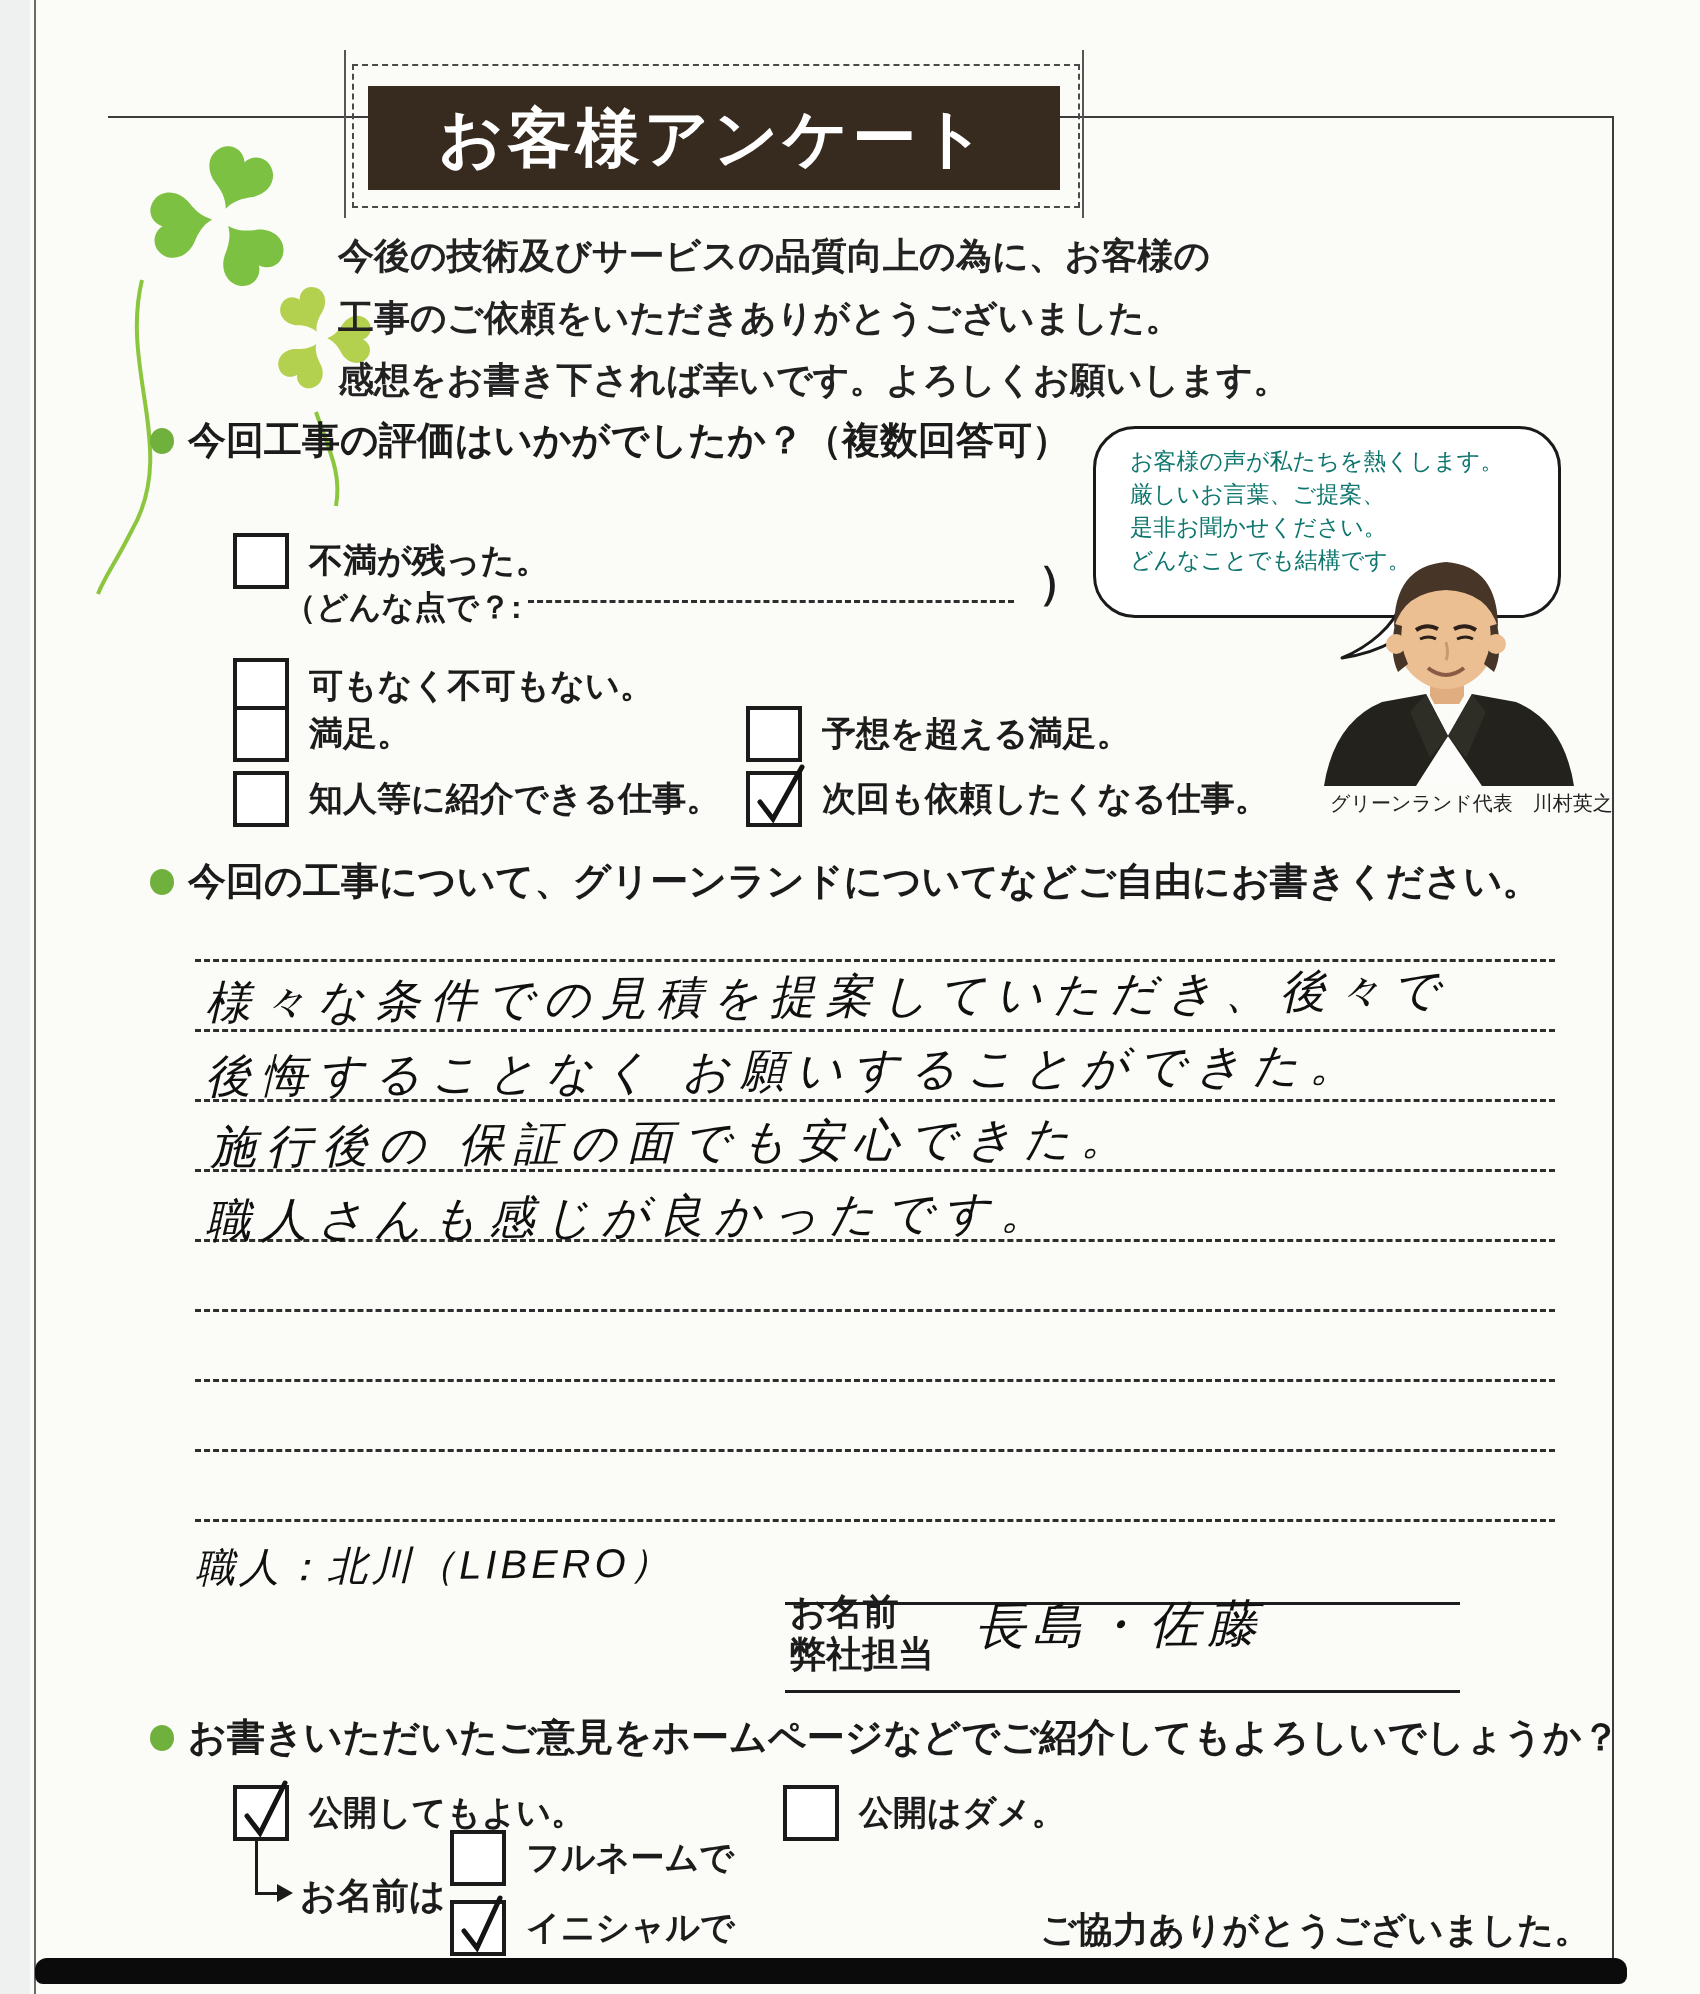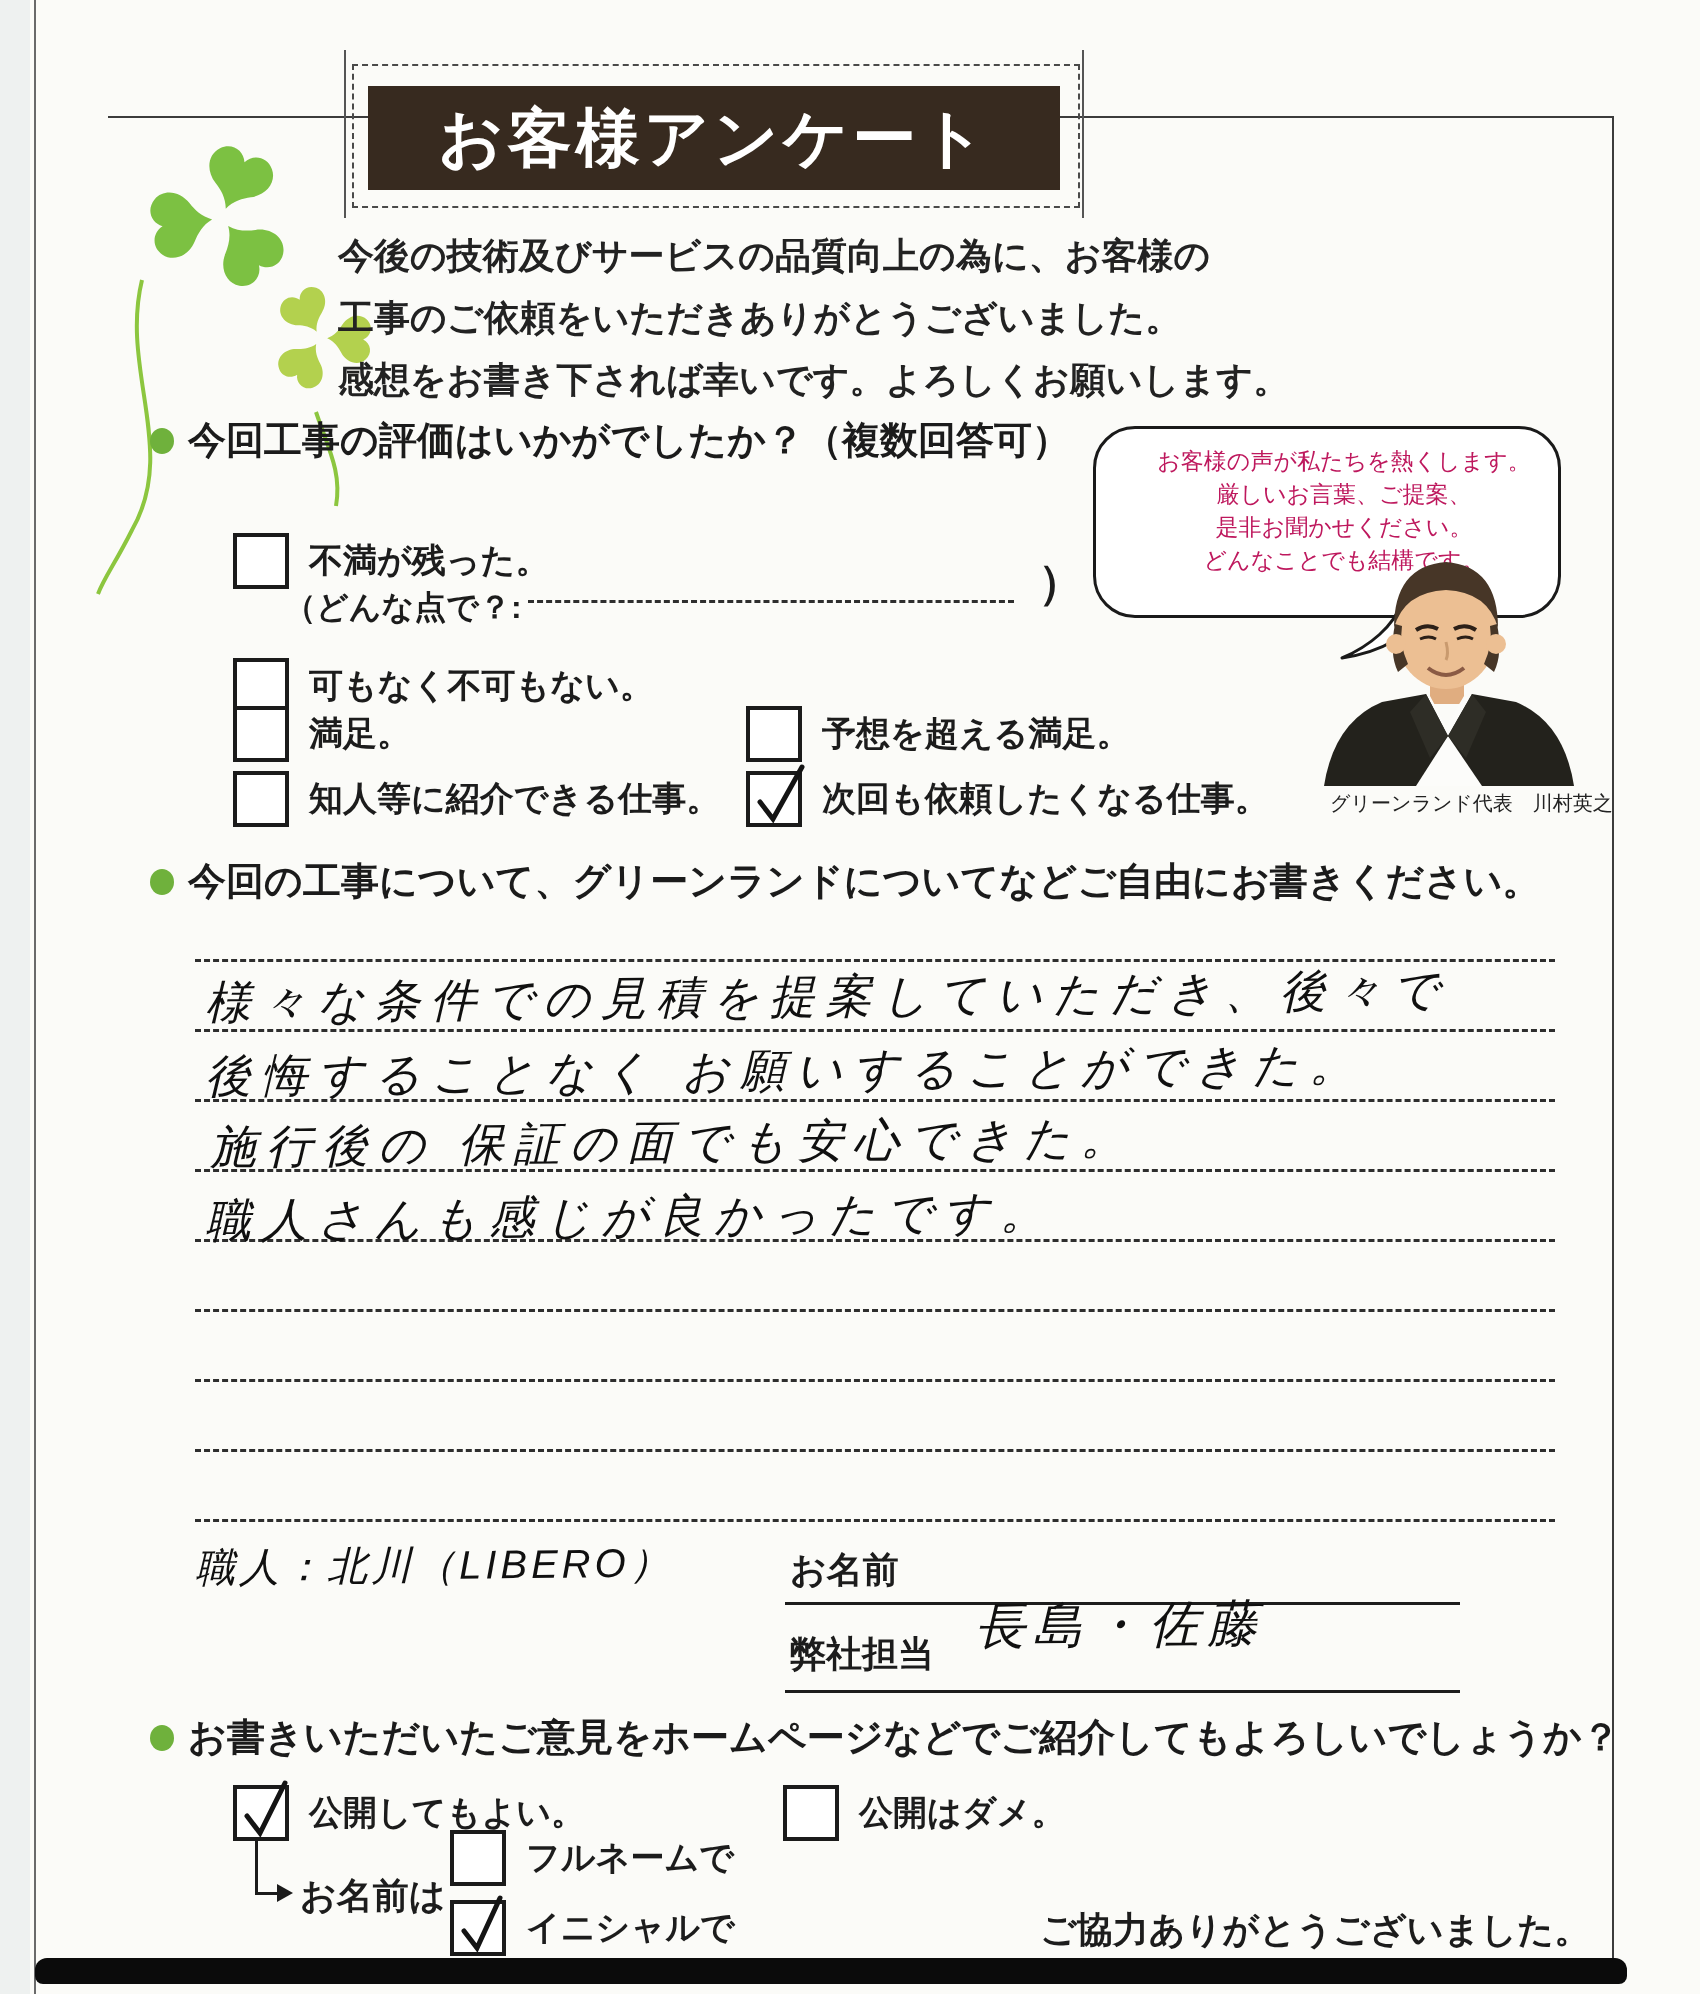--- a/index.html
+++ b/index.html
@@ -30,21 +30,21 @@
   .opt{display:flex;align-items:center;gap:20px;font-size:34px;font-weight:600;white-space:nowrap;}
   .cb{width:48px;height:48px;border:4px solid #1b1b1b;background:#fff;flex:none;position:relative;}
   .check{position:absolute;left:2px;top:2px;width:48px;height:48px;overflow:visible;}
   .check path{fill:none;stroke:#141414;stroke-width:5;stroke-linecap:round;}
   .subprompt{font-size:32px;font-weight:600;white-space:nowrap;}
   .dashfill{border-bottom:3px dashed #2e2e2e;}
   .closeparen{font-size:46px;font-weight:600;}
   
   .bubble{left:1093px;top:426px;width:468px;height:192px;background:#fff;border:3px solid #1a1a1a;
     border-radius:42px;padding:16px 0 0 34px;box-sizing:border-box;z-index:2;}
-  .bubble div{font-size:23px;line-height:33px;color:#be185d;white-space:nowrap;text-align:center;}
+  .bubble div{font-size:23px;line-height:33px;color:#0f766e;white-space:nowrap;}
   .tail{left:1340px;top:600px;z-index:3;}
   .photo{left:1318px;top:542px;z-index:4;}
   .caption{left:1330px;top:790px;font-size:20px;color:#222;white-space:nowrap;z-index:5;}
   
   .dline{left:195px;width:1360px;height:0;border-top:3px dashed #2e2e2e;}
   .hand{font-style:italic;font-weight:500;color:#101010;white-space:nowrap;transform:rotate(-0.6deg);}
   .hw{font-size:46px;letter-spacing:10px;}
   
   .flabel{font-size:36px;font-weight:700;white-space:nowrap;}
   .uline{border-top:3px solid #1d1d1d;height:0;}
@@ -187,21 +187,21 @@
   <div class="abs dline" style="top:1449px;"></div>
   <div class="abs dline" style="top:1519px;"></div>
 
   <div class="abs hand hw" style="left:205px;top:966px;">様々な条件での見積を提案していただき、後々で</div>
   <div class="abs hand hw" style="left:205px;top:1040px;">後悔することなく お願いすることができた。</div>
   <div class="abs hand hw" style="left:210px;top:1112px;">施行後の 保証の面でも安心できた。</div>
   <div class="abs hand hw" style="left:205px;top:1186px;">職人さんも感じが良かったです。</div>
 
   <div class="abs hand" style="left:195px;top:1538px;font-size:40px;letter-spacing:4px;">職人：北川（LIBERO）</div>
 
-  <div class="abs flabel" style="left:790px;top:1546px;">お名前</div>
+  <div class="abs flabel" style="left:790px;top:1588px;">お名前</div>
   <div class="abs uline" style="left:785px;top:1602px;width:675px;"></div>
 
   <div class="abs flabel" style="left:790px;top:1630px;">弊社担当</div>
   <div class="abs hand" style="left:975px;top:1592px;font-size:50px;letter-spacing:8px;">長島・佐藤</div>
   <div class="abs uline" style="left:785px;top:1690px;width:675px;"></div>
 
   <div class="abs q" style="left:150px;top:1712px;">
     <span class="bullet"></span>
     <span>お書きいただいたご意見をホームページなどでご紹介してもよろしいでしょうか？</span>
   </div>

